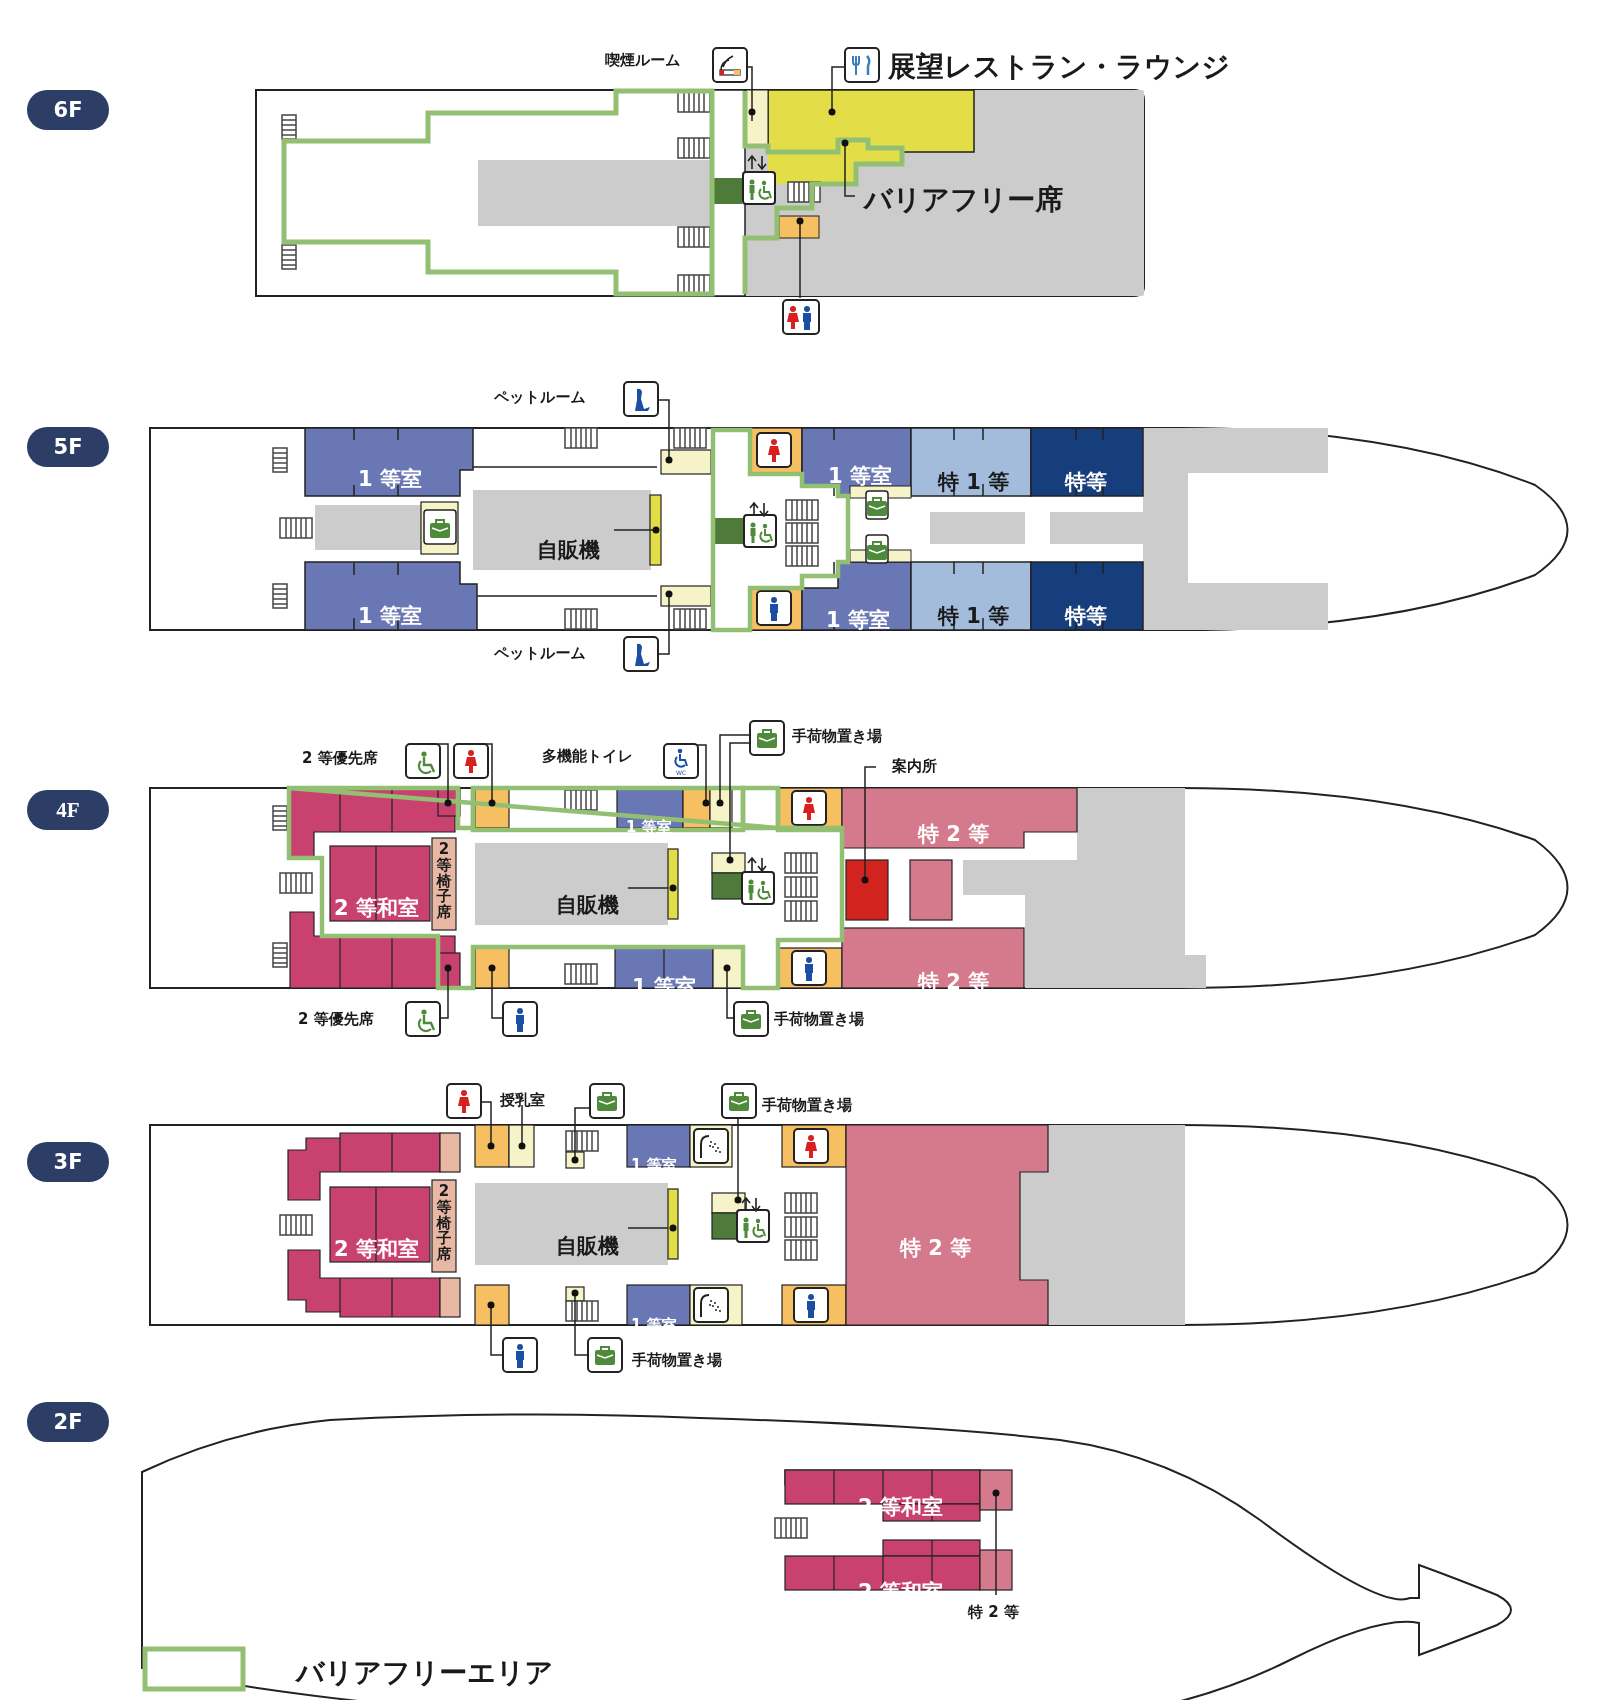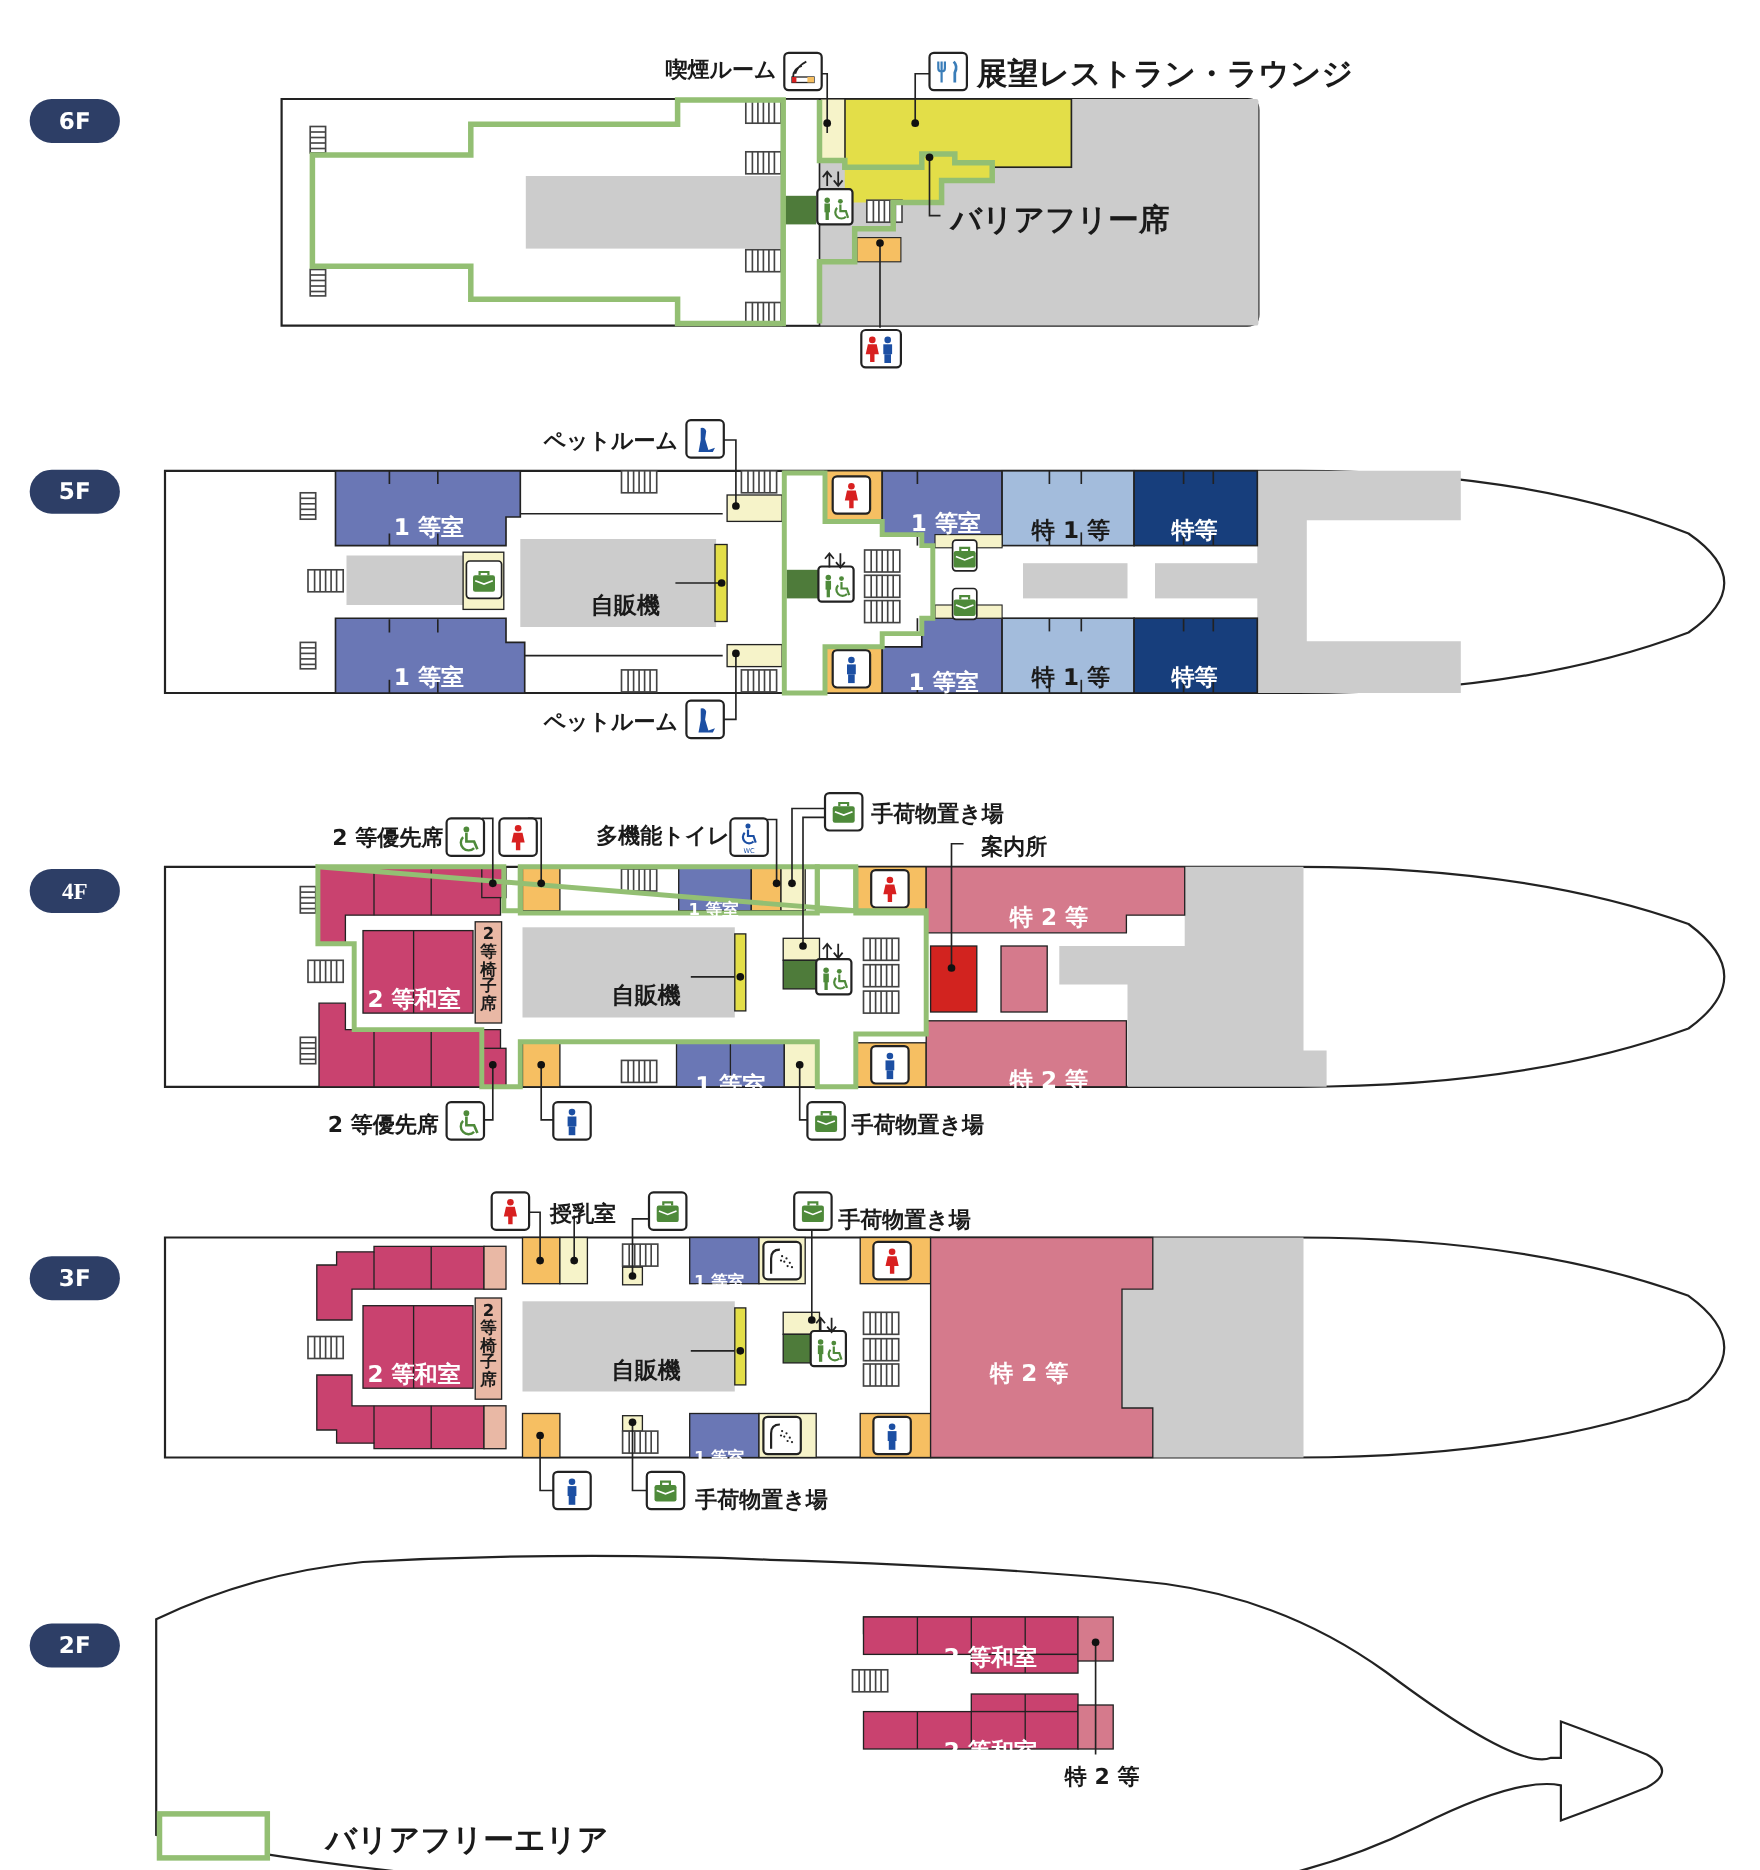--- a/index.html
+++ b/index.html
@@ -1,19 +1,19 @@
 <!DOCTYPE html>
 <html><head>
 <meta charset="utf-8">
 <style>
   html,body{margin:0;padding:0;background:#fff;}
   body{width:1600px;height:1700px;position:relative;overflow:hidden;font-family:"DejaVu Sans","Liberation Sans",sans-serif;color:#1a1a1a;}
   svg{position:absolute;left:0;top:0;}
   .pill{position:absolute;width:82px;height:40px;border-radius:20px;background:#2d3e66;color:#fff;font-size:21px;font-weight:bold;display:flex;align-items:center;justify-content:center;}
-  .lbl{position:absolute;font-size:20px;font-weight:bold;white-space:nowrap;line-height:1;}
+  .lbl{position:absolute;font-size:15px;font-weight:bold;white-space:nowrap;line-height:1;}
   .lbl.big{font-size:28px;}
   .rl{position:absolute;color:#fff;font-size:21px;font-weight:bold;white-space:nowrap;line-height:1;margin-top:20px;}
   .rl.dk{color:#1a1a1a;}
   .rl.sm{font-size:15px;}
   .vt{position:absolute;font-size:15px;font-weight:bold;line-height:1.05;text-align:center;width:18px;color:#1a1a1a;}
 </style>
 </head>
 <body>
 
 <svg width="1600" height="1700" viewBox="0 0 1600 1700">
@@ -468,21 +468,21 @@
     <circle cx="996" cy="1493" r="3.5" fill="#111"></circle>
   </g>
 
   <rect x="145" y="1649" width="98" height="40" fill="#fff" stroke="#93bf73" stroke-width="5"></rect>
 </svg>
 
 <div class="pill" style="left:27px;top:90px;text-align:right;">6F</div>
 <div class="pill" style="left:27px;top:427px;">5F</div>
 <div class="pill" style="left:27px;top:790px;font-family:Liberation Serif, serif;">4F</div>
 <div class="pill" style="left:27px;top:1130px;margin-top:12px;">3F</div>
-<div class="pill" style="left:27px;top:1476px;">2F</div>
+<div class="pill" style="left:27px;top:1402px;">2F</div>
 
 <div class="lbl" style="left:605px;top:53px;">喫煙ルーム</div>
 <div class="lbl big" style="left:888px;top:53px;">展望レストラン・ラウンジ</div>
 <div class="lbl big" style="left:864px;top:186px;">バリアフリー席</div>
 
 <div class="lbl" style="left:494px;top:390px;">ペットルーム</div>
 <div class="lbl" style="left:494px;top:646px;">ペットルーム</div>
 <div class="rl" style="left:358px;top:449px;">1 等室</div>
 <div class="rl" style="left:358px;top:586px;">1 等室</div>
 <div class="rl dk" style="left:537px;top:520px;">自販機</div>

